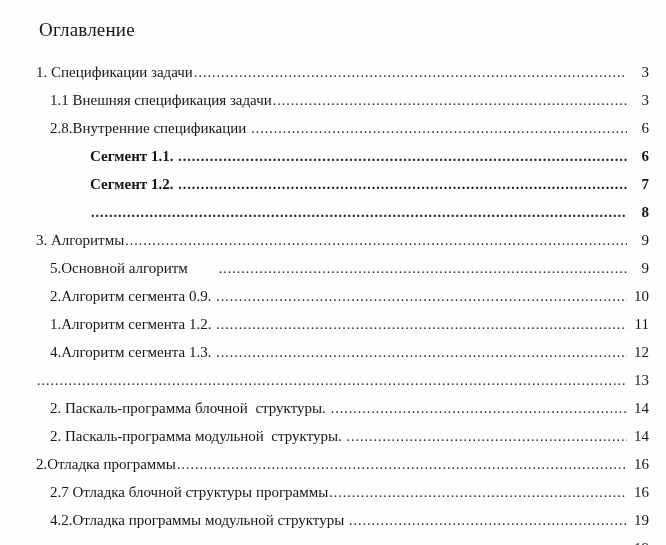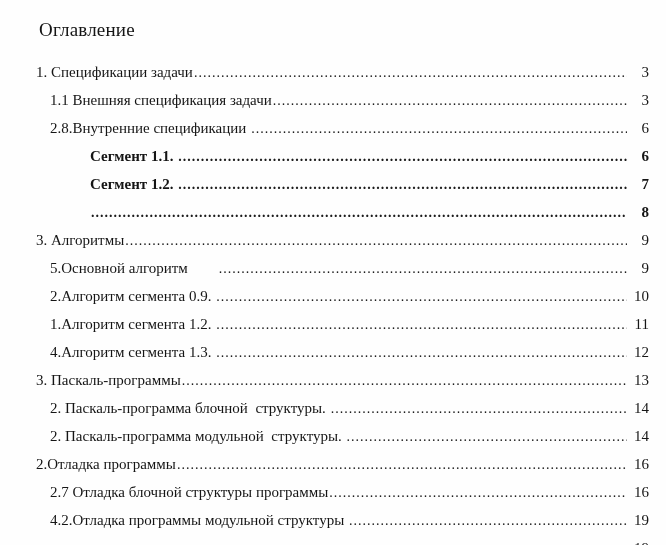--- a/index.html
+++ b/index.html
@@ -116,21 +116,20 @@
     <span class="toc-label">1.Алгоритм сегмента 1.2. </span>
     <span class="toc-leader">............................................................................................................................................................................................................................................................................................................</span>
     <span class="toc-page">11</span>
   </div>
       <div class="toc-row indent-1">
     <span class="toc-label">4.Алгоритм сегмента 1.3. </span>
     <span class="toc-leader">............................................................................................................................................................................................................................................................................................................</span>
     <span class="toc-page">12</span>
   </div>
       <div class="toc-row indent-0">
-    <span class="toc-label">3. Паскаль-программы</span>
     <span class="toc-leader">............................................................................................................................................................................................................................................................................................................</span>
     <span class="toc-page">13</span>
   </div>
       <div class="toc-row indent-1">
     <span class="toc-label">2. Паскаль-программа блочной  структуры. </span>
     <span class="toc-leader">............................................................................................................................................................................................................................................................................................................</span>
     <span class="toc-page">14</span>
   </div>
       <div class="toc-row indent-1">
     <span class="toc-label">2. Паскаль-программа модульной  структуры. </span>

